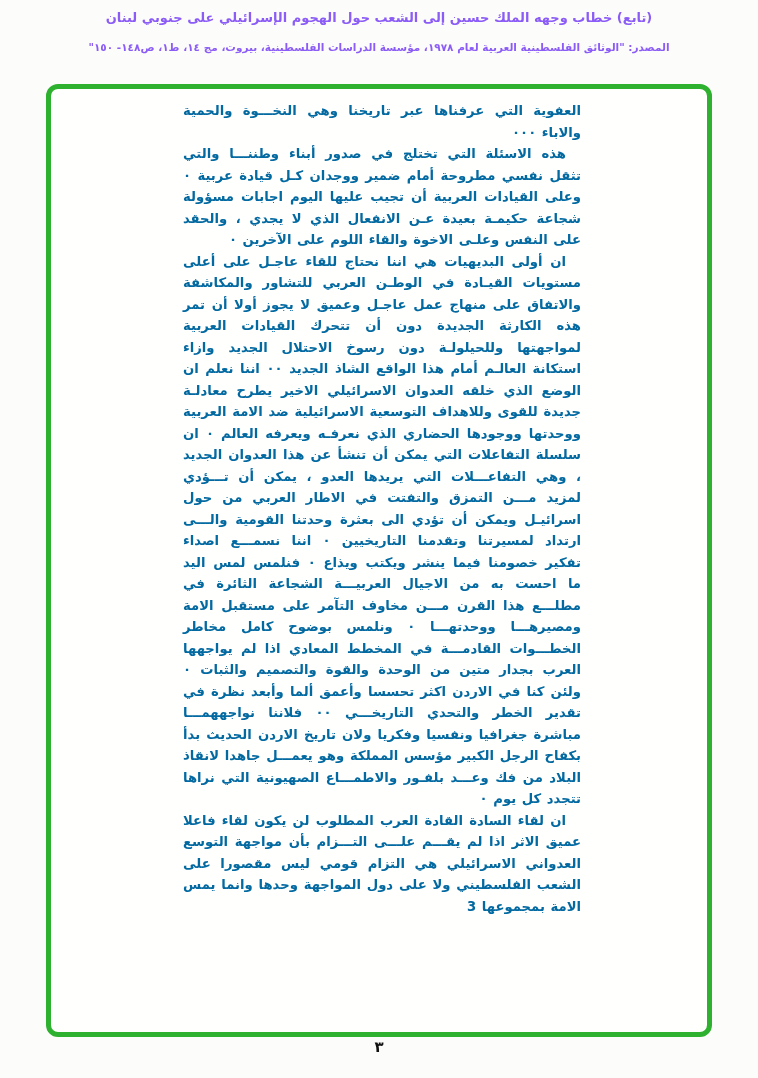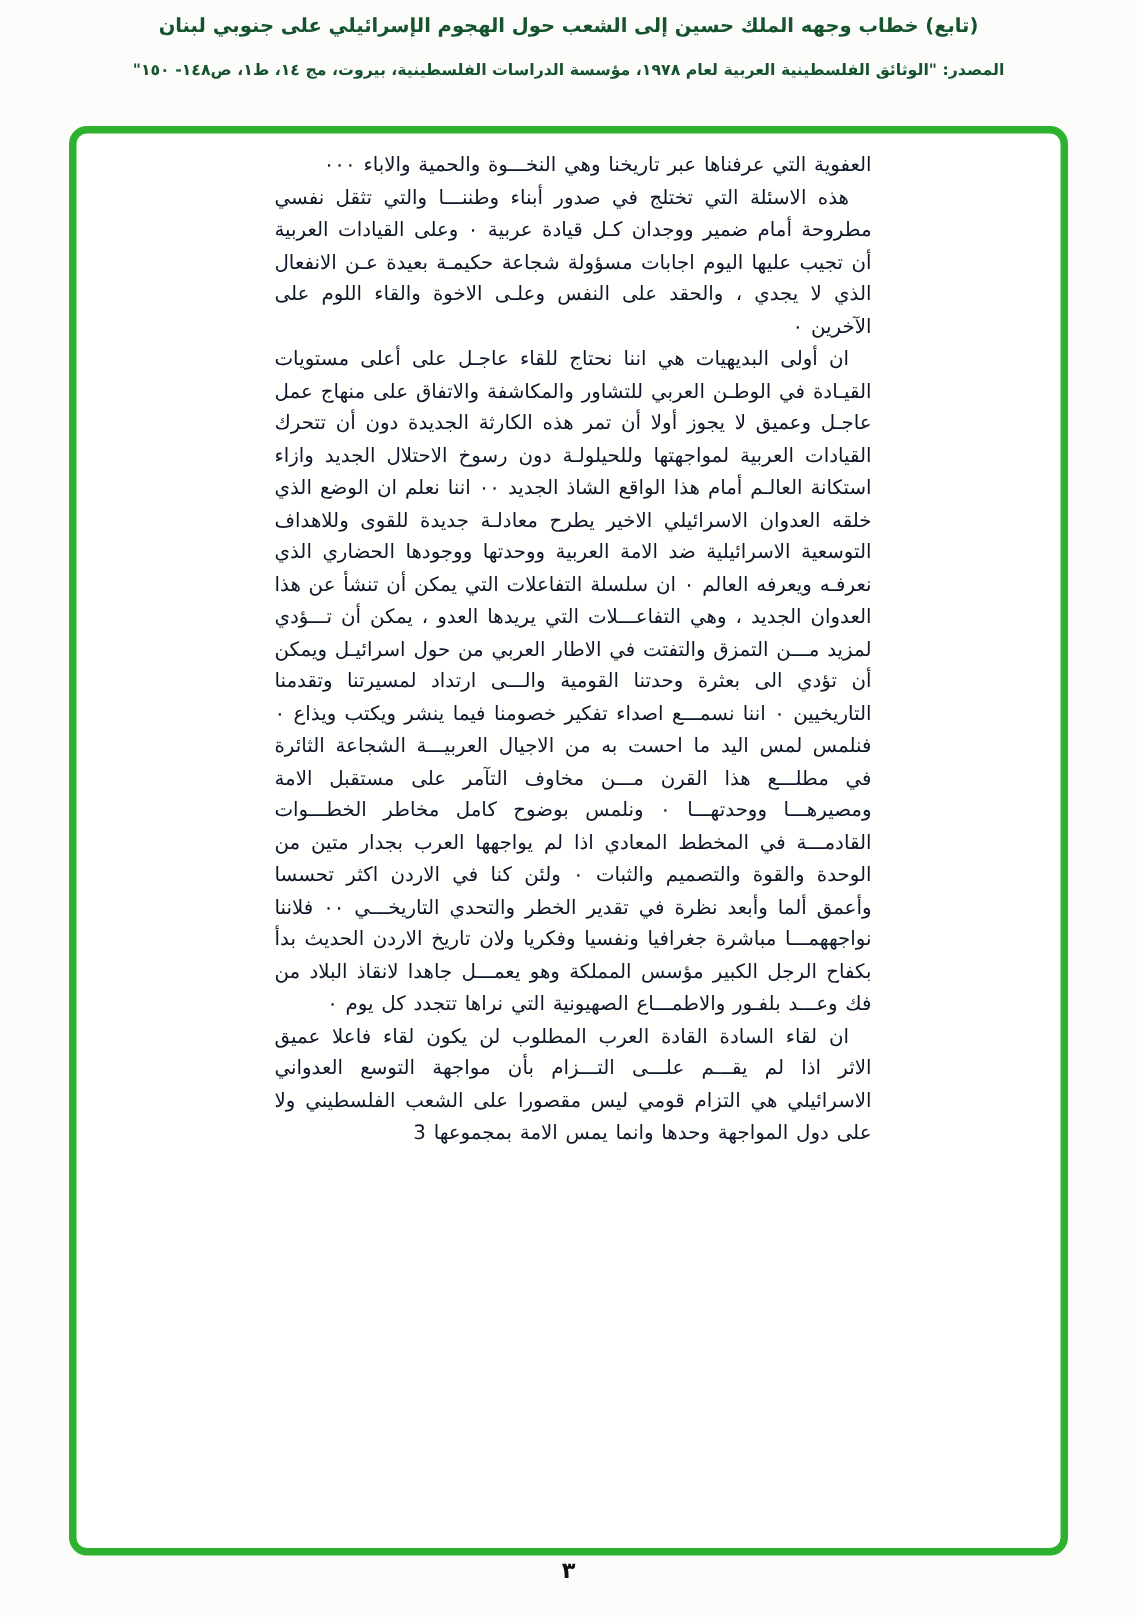--- a/index.html
+++ b/index.html
@@ -14,21 +14,21 @@
     position: relative;
     overflow: hidden;
   }
   .doc-header {
     position: absolute;
     top: 10px;
     left: 0;
     width: 758px;
     text-align: center;
     direction: rtl;
-    color: #14532d;
+    color: #8b5cf6;
   }
   .doc-header .title-line {
     font-size: 13px;
     font-weight: bold;
     letter-spacing: 0.2px;
   }
   .doc-header .source-line {
     font-size: 10.5px;
     font-weight: bold;
     margin-top: 16px;
@@ -45,23 +45,23 @@
     background: #fffffd;
   }
   .text-column {
     position: absolute;
     left: 183px;
     top: 100px;
     width: 398px;
     direction: rtl;
     text-align: justify;
     font-size: 13.2px;
-    font-weight: normal;
+    font-weight: bold;
     line-height: 21.5px;
-    color: #0f172a;
+    color: #0369a1;
     word-spacing: 1px;
   }
   .para {
     margin: 0;
     text-indent: 15px;
   }
   .para.no-indent {
     text-indent: 0;
   }
   .page-number {

